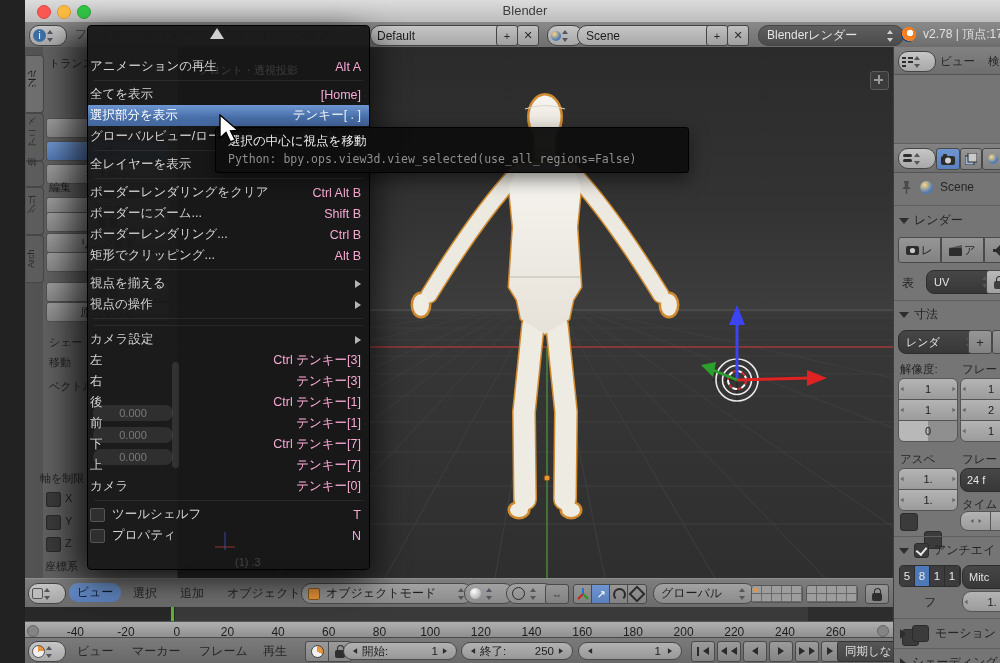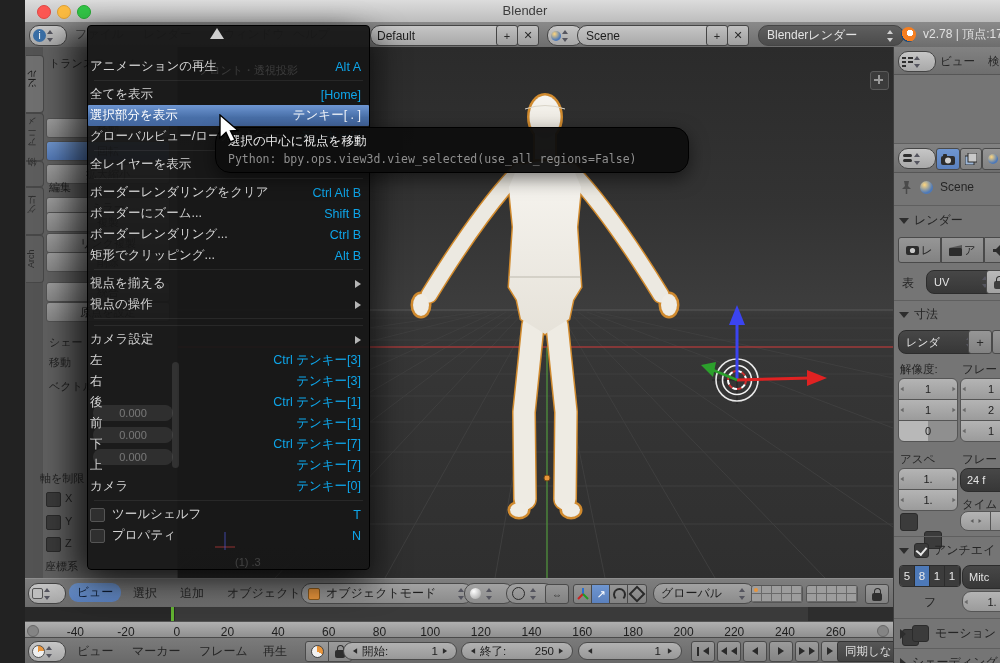--- a/index.html
+++ b/index.html
@@ -59,35 +59,35 @@
     border:1px solid #000;border-radius:4px;box-shadow:-18px 8px 30px rgba(0,0,0,.55),8px 12px 30px rgba(0,0,0,.5);
     z-index:50;display:flex;flex-direction:column;padding-top:30px;box-sizing:border-box;}
   .scrollup{left:185px;top:28px;width:0;height:0;border-left:7px solid transparent;
     border-right:7px solid transparent;border-bottom:11px solid #cfcfcf;z-index:51;}
   .mi{height:21px;flex:0 0 21px;display:flex;align-items:center;padding:0 8px 0 2px;
     font-size:12.5px;color:#d4d4d4;}
   .mi .chkb{width:0;height:12px;overflow:hidden;}
   .mi.chk .chkb{width:13px;flex:0 0 13px;margin-right:7px;background:#2f2f2f;
     border:1px solid #555;border-radius:2px;}
   .mi .lbl{flex:1 1 auto;white-space:nowrap;overflow:hidden;}
-  .mi .sc{flex:0 0 auto;color:#0ea5e9;}
+  .mi .sc{flex:0 0 auto;color:#f9a8d4;}
   .mi .arr{width:0;height:0;margin-left:6px;display:none;}
   .mi.sub .arr{display:block;border-top:4px solid transparent;border-bottom:4px solid transparent;border-left:6px solid #b5b5b5;}
   .mi.hl{background:linear-gradient(#6e96d2,#486fa8 60%,#44669e);color:#fff;border-radius:1px;}
   .mi.hl .sc{color:#eef2f8;}
   .mi.sep{height:7px;flex:0 0 7px;position:relative;}
   .mi.sep:after{content:"";position:absolute;left:6px;right:6px;top:3px;height:1px;background:rgba(255,255,255,.07);}
   
   .ghost-pill{background:rgba(170,170,170,.15);border-radius:8px;color:rgba(235,235,235,.38);
     font-size:11px;display:flex;align-items:center;justify-content:center;z-index:55;}
   .ghost-sb{background:rgba(255,255,255,.10);border-radius:4px;z-index:55;}
   .ghost-txt{color:rgba(230,230,230,.20);font-size:11px;z-index:55;}
   
   .tooltip{left:190px;top:127px;width:472px;height:44px;background:rgba(14,14,14,.96);
-    border:1px solid #000;border-radius:15px;box-shadow:0 6px 18px rgba(0,0,0,.5);z-index:60;}
+    border:1px solid #000;border-radius:3px;box-shadow:0 6px 18px rgba(0,0,0,.5);z-index:60;}
   .tt-title{left:12px;top:5px;font-size:12.5px;color:#ececec;}
   .tt-py{left:12px;top:24px;font-size:11.5px;color:#8f8f8f;font-family:"DejaVu Sans Mono","Liberation Mono",monospace;}
   
   .cursor{z-index:100;}
   
   .vhdr{left:0;top:578px;width:868px;height:29px;background:linear-gradient(#7e7e7e,#6b6b6b);
     border-top:1px solid #8f8f8f;border-bottom:1px solid #4a4a4a;}
   .vmenu{font-size:12px;color:#252525;line-height:29px;}
   .vmenu.active{background:linear-gradient(#6f96d0,#5a80bd);border-radius:9px;color:#0f1d33;
     line-height:19px;top:4px;height:19px;text-align:center;}

